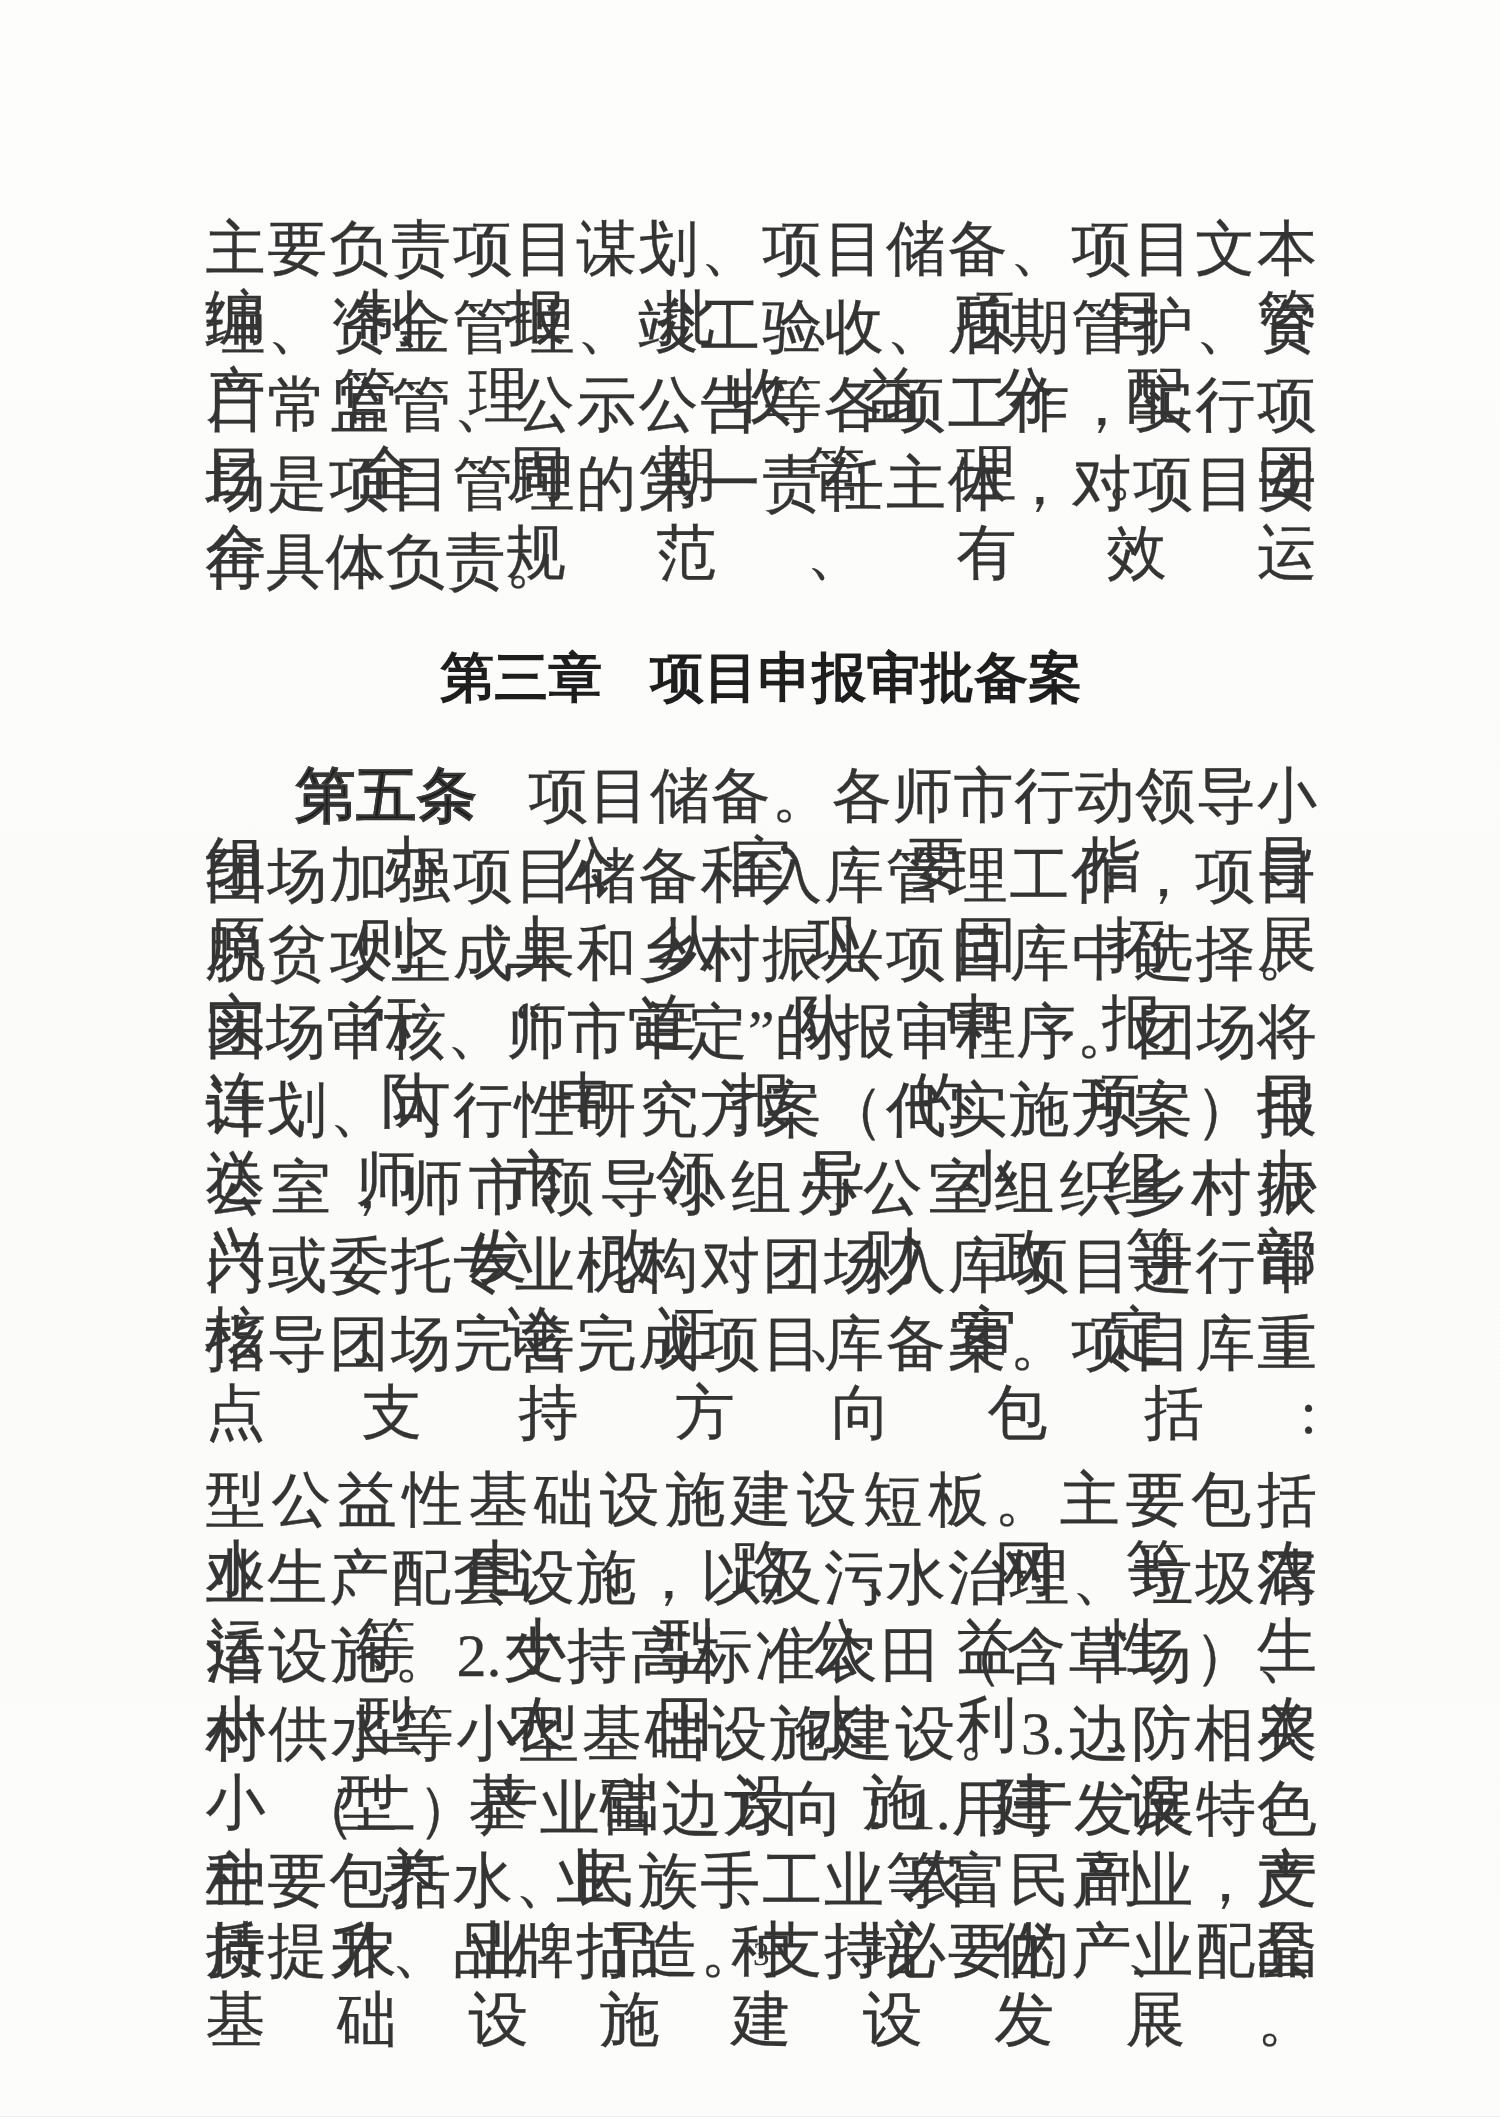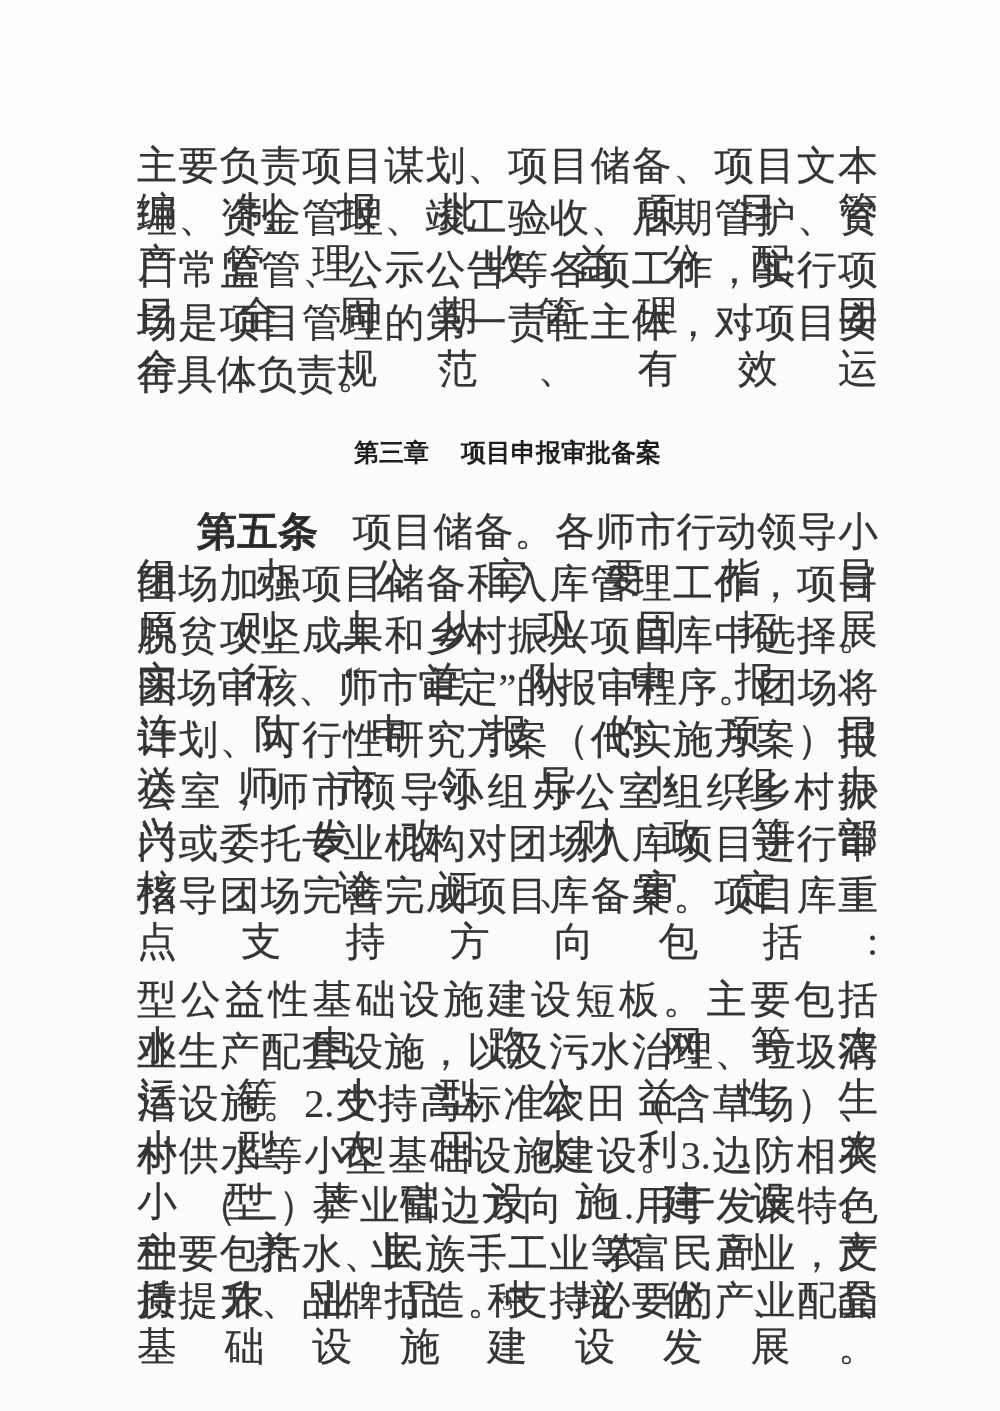--- a/index.html
+++ b/index.html
@@ -42,21 +42,21 @@
     position: absolute;
     left: 137px;
     width: 741px;
     top: 428px;
     height: 48px;
     line-height: 48px;
     text-align: center;
     text-align-last: center;
     font-family: "Liberation Sans", sans-serif;
     font-weight: 700;
-    font-size: 25px;
+    font-size: 36px;
     color: #1e1e1e;
   }
   .chapter-heading .hgap {
     display: inline-block;
     width: 32px;
   }
   .article-label {
     font-family: "Liberation Sans", sans-serif;
     font-weight: 700;
     color: #1e1e1e;

